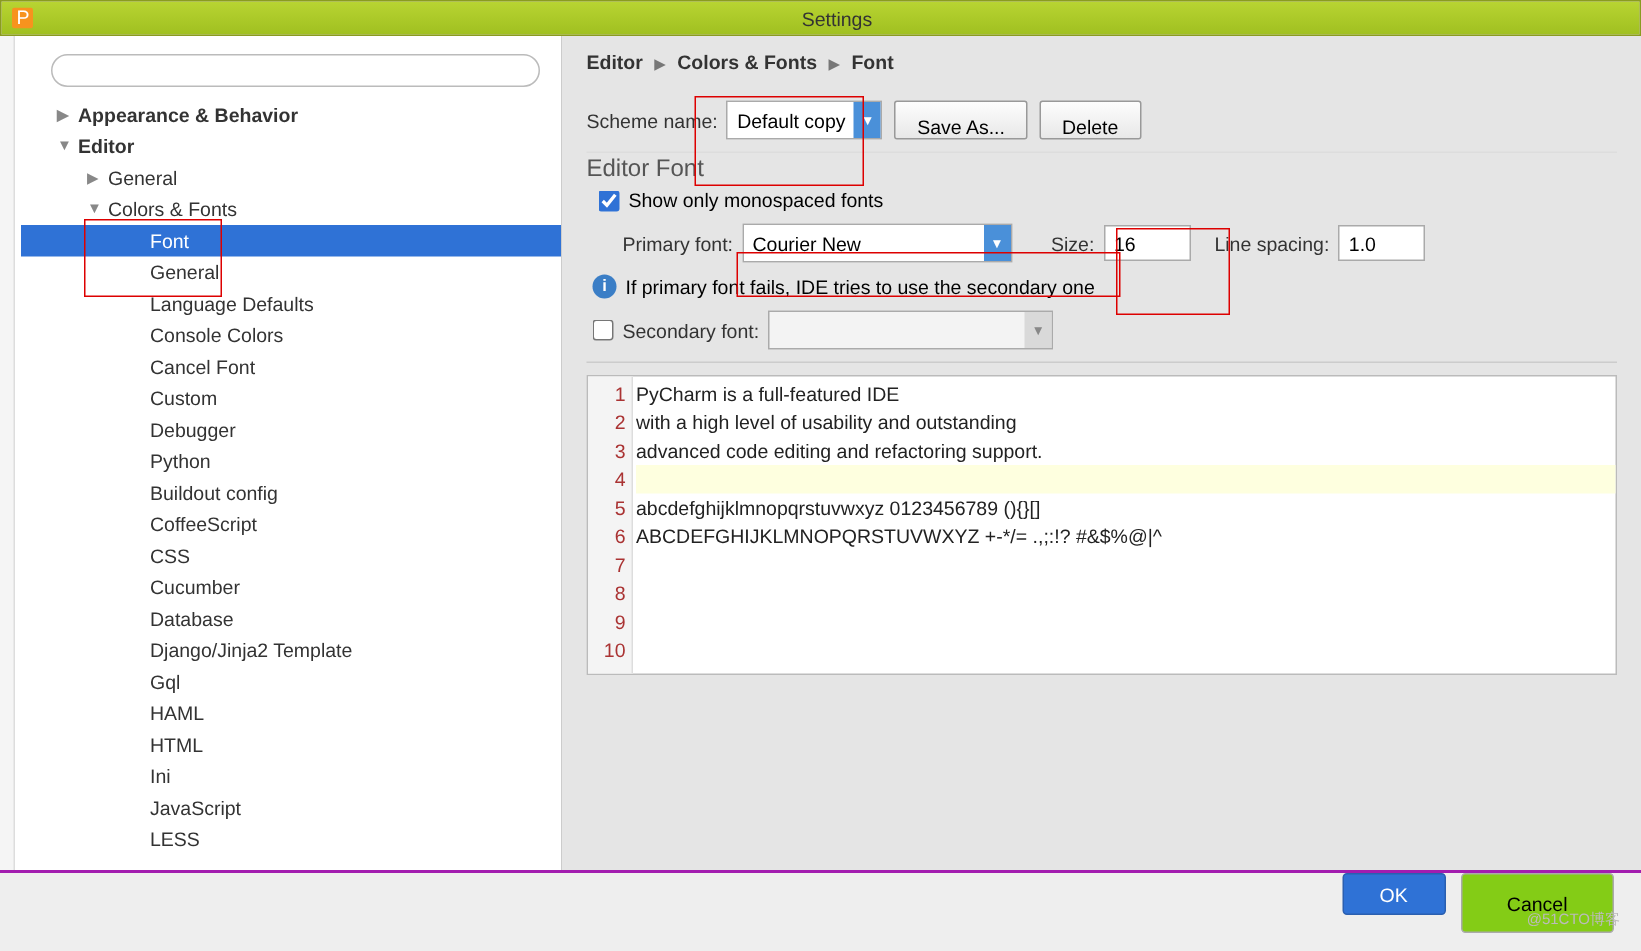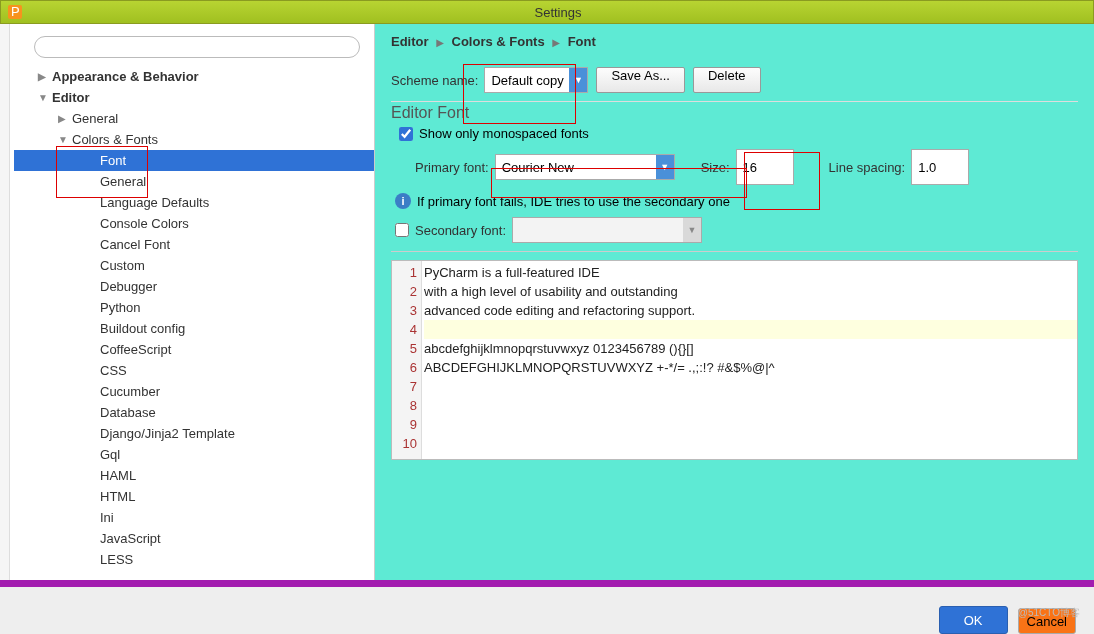--- a/index.html
+++ b/index.html
@@ -14,41 +14,41 @@
 .search{width:100%;height:22px;border:1px solid #bbb;border-radius:11px;padding:0 10px;background:#fff}
 .tree{padding:0 0 0 4px}
 .tree-item{display:flex;align-items:center;height:21px;padding-left:12px;cursor:default;color:#333}
 .tree-item.bold{font-weight:bold}
 .tree-item .arrow{width:12px;display:inline-block;color:#888;font-size:10px;margin-right:2px}
 .tree-item.selected{background:#2f72d6;color:#fff}
 .tree-item.level1{padding-left:24px}
 .tree-item.level2{padding-left:44px}
 .tree-item.level3{padding-left:72px}
 .redbox{border:1px solid #d00;position:absolute}
-.main{flex:1;padding:10px 16px;background:#5eead4;position:relative}
+.main{flex:1;padding:10px 16px;background:#e5e5e5;position:relative}
 .breadcrumb{font-weight:bold;color:#333;margin-bottom:18px}
 .breadcrumb .sep{margin:0 4px;font-size:10px;color:#777;font-weight:normal}
 .row{display:flex;align-items:center;margin-bottom:8px}
 .label{color:#333;margin-right:6px}
 .dropdown{height:26px;border:1px solid #aaa;background:#fff;display:flex;align-items:center;padding:0 6px;position:relative}
 .dropdown .dd-arrow{width:18px;height:24px;background:#4a90d9;display:flex;align-items:center;justify-content:center;color:#fff;font-size:9px;position:absolute;right:0;top:0}
-.btn{height:26px;padding:0 14px;border:1px solid #999;background:linear-gradient(#fdfdfd,#e8e8e8);border-radius:2px;cursor:pointer;margin-left:8px;display:flex;align-items:flex-start}
+.btn{height:26px;padding:0 14px;border:1px solid #999;background:linear-gradient(#fdfdfd,#e8e8e8);border-radius:2px;cursor:pointer;margin-left:8px;display:flex;align-items:flex-end}
 .section-label{color:#555;font-size:16px;margin:8px 0 4px 0;border-top:1px solid #ddd;padding-top:2px}
 .checkbox{width:14px;height:14px;margin-right:6px}
 .checkbox.checked{accent-color:#2f72d6}
-.textinput{height:36px;border:1px solid #aaa;padding:0 6px;background:#fff}
+.textinput{height:24px;border:1px solid #aaa;padding:0 6px;background:#fff}
 .info-icon{width:16px;height:16px;background:#3b7ec6;border-radius:50%;color:#fff;display:flex;align-items:center;justify-content:center;font-weight:bold;font-size:11px;margin-right:6px}
 .hr{border-top:1px solid #ccc;margin:8px 0}
 .preview{border:1px solid #bbb;background:#fff;height:200px;display:flex;font-family:"Courier New",monospace;font-size:15px;margin-top:4px}
 .gutter{width:30px;background:#f4f4f4;border-right:1px solid #ddd;text-align:right;padding:2px 4px 0 0;color:#a33;line-height:19px}
 .code{flex:1;padding:2px 0 0 2px;line-height:19px;color:#222;white-space:pre}
 .code .hl{background:#feffdf;display:block}
-.bottombar{height:54px;background:#eee;border-top:7px solid #a21caf;display:flex;align-items:flex-end;justify-content:flex-end;padding:0 18px}
+.bottombar{height:54px;background:#eee;border-top:2px solid #a21caf;display:flex;align-items:flex-start;justify-content:flex-end;padding:0 18px}
 .bottombar .ok{background:#2f72d6;color:#fff;border:1px solid #2a5fb0;height:28px;padding:0 24px;border-radius:3px;cursor:pointer;margin-right:10px}
-.bottombar .cancel{height:26px;padding:0 8px;border:1px solid #aaa;background:#f97316;border-radius:3px;cursor:pointer}
+.bottombar .cancel{height:40px;padding:0 30px;border:1px solid #aaa;background:#84cc16;border-radius:3px;cursor:pointer}
 .watermark{position:absolute;right:14px;bottom:14px;color:#bbb;font-size:10px}
 </style>
 </head>
 <body>
 
 <div class="titlebar">
   <span class="appicon">
     <svg width="14" height="14" viewBox="0 0 14 14">
         <rect width="14" height="14" fill="#f7931e" rx="2"></rect>
         <text x="3" y="11" font-size="10" fill="#fff" font-family="Arial">P</text>
@@ -196,21 +196,21 @@
     </div>
 
     <div class="row" style="margin-left:24px">
       <span class="label">Primary font:</span>
       <div class="dropdown" style="width:180px">
         <span>Courier New</span>
         <span class="dd-arrow">▼</span>
       </div>
       <span class="label" style="margin-left:26px">Size:</span>
       <input class="textinput" style="width: 58px;" value="16">
-      <span class="label" style="margin-left:35px">Line spacing:</span>
+      <span class="label" style="margin-left:16px">Line spacing:</span>
       <input class="textinput" style="width: 58px;" value="1.0">
     </div>
 
     <div class="row" style="margin-left:4px">
       <span class="info-icon">i</span>
       <span>If primary font fails, IDE tries to use the secondary one</span>
     </div>
 
     <div class="row" style="margin-left:4px">
       <input type="checkbox" class="checkbox" style="">

